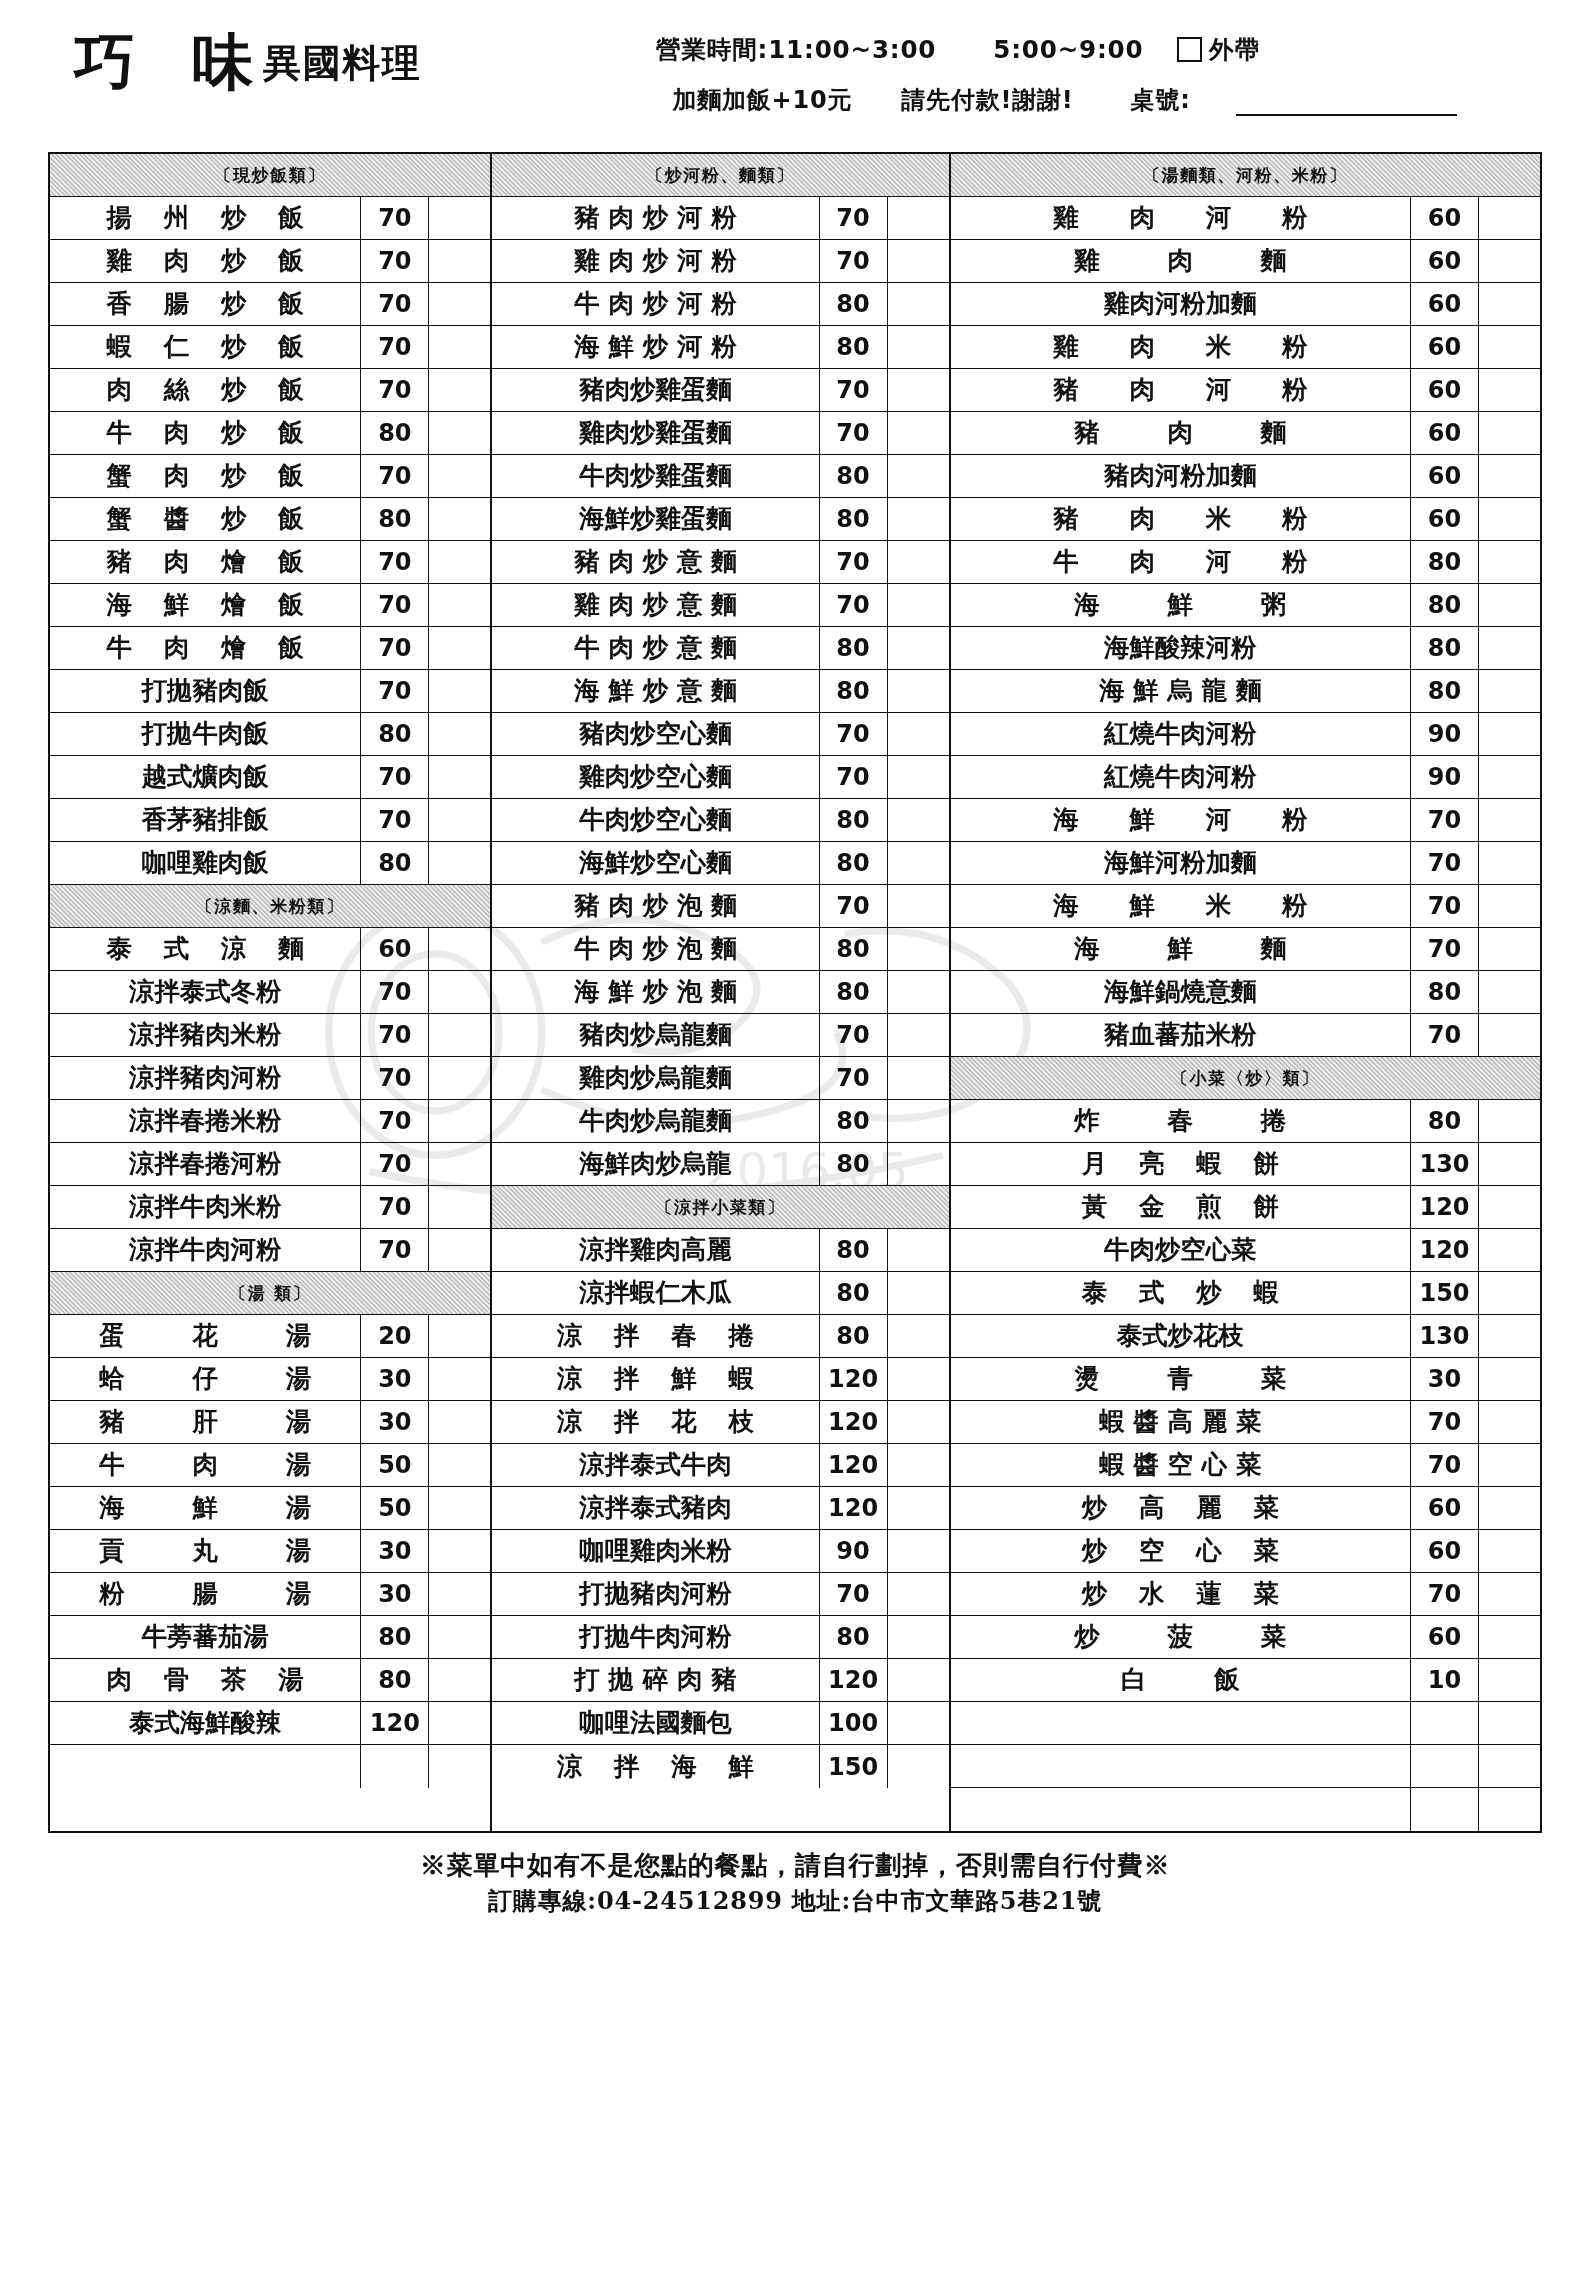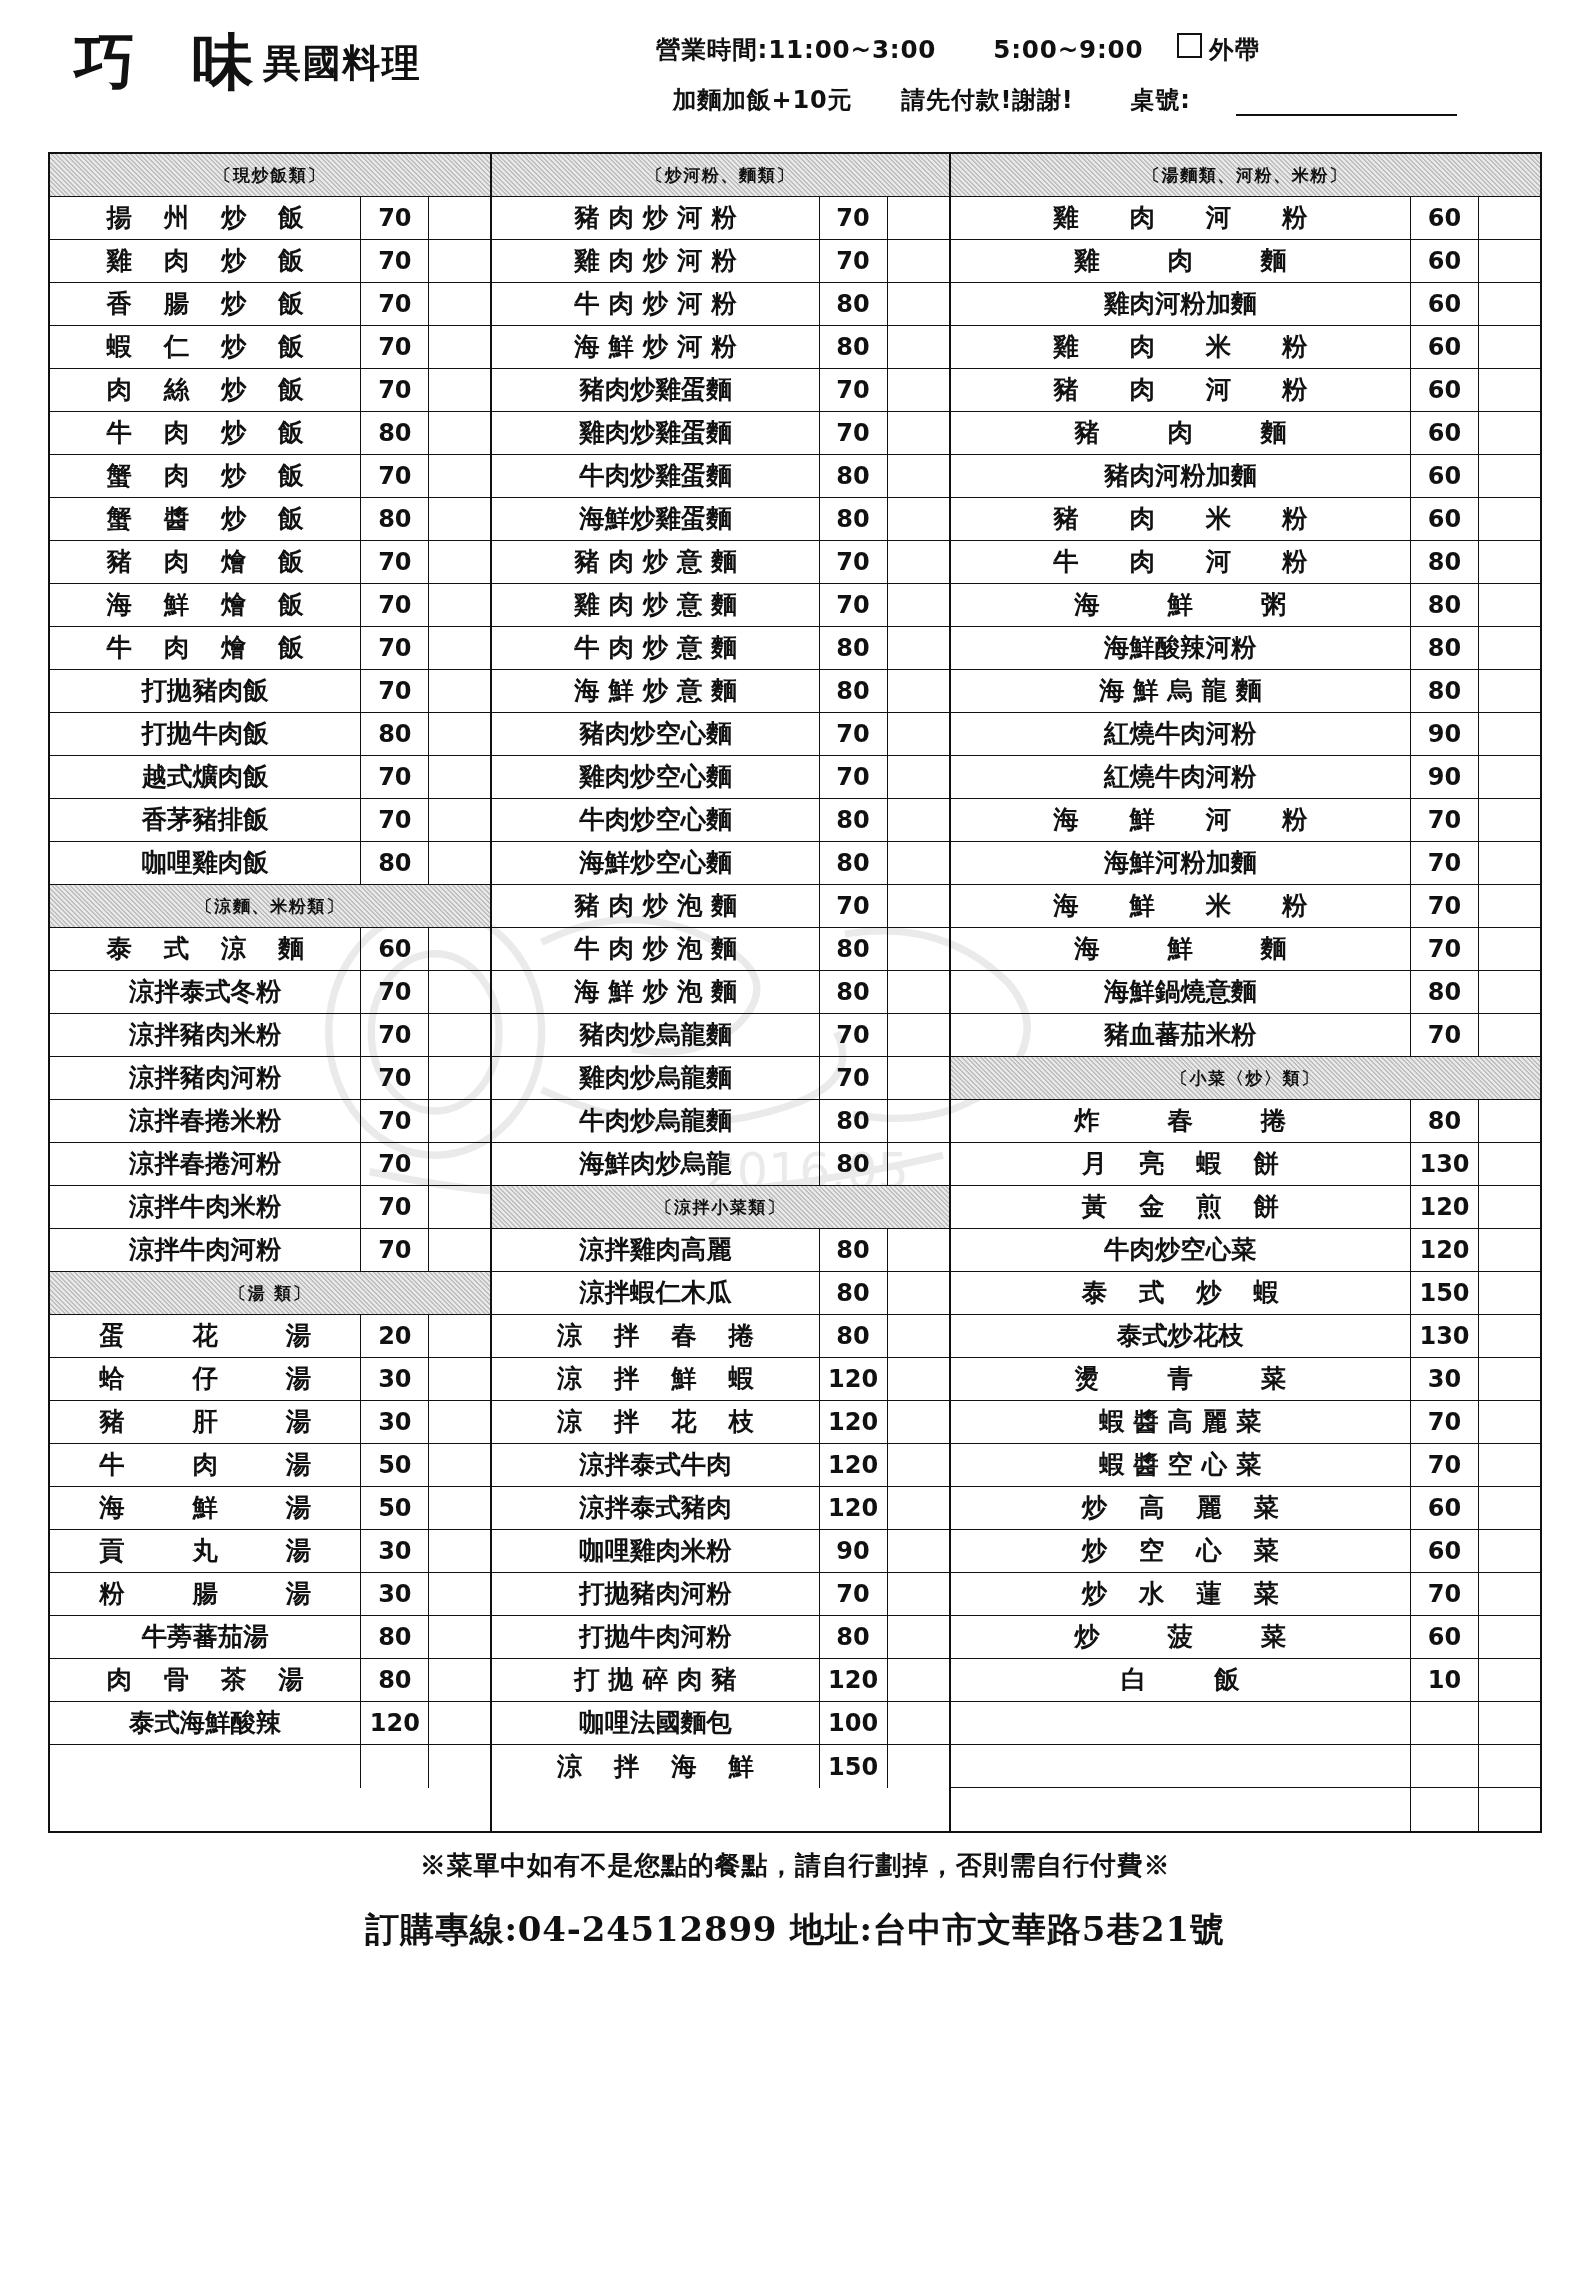--- a/index.html
+++ b/index.html
@@ -37,21 +37,21 @@
   }
   .hdr-right{
     position:absolute;left:656px;top:33px;right:49px;
   }
   .hdr-line1{
     display:flex;align-items:center;
     font-size:24.6px;font-weight:bold;letter-spacing:0.8px;
   }
   .hdr-line1 .t1{margin-right:57px;}
   .hdr-line1 .t2{margin-right:34px;}
-  .takeout{display:flex;align-items:flex-start;}
+  .takeout{display:flex;align-items:center;}
   .chk{
     width:21px;height:21px;border:2.5px solid #111;display:inline-block;
     margin-right:6.6px;
   }
   .hdr-line2{
     display:flex;align-items:flex-end;
     font-size:24px;font-weight:bold;margin-top:18px;letter-spacing:0.8px;
   }
   .hdr-line2 .a{margin-left:16.4px;margin-right:49px;}
   .hdr-line2 .b{margin-right:57px;}
@@ -132,21 +132,21 @@
   
   .footer{
     margin-top:14.8px;text-align:center;
   }
   .foot1{
     font-family:Liberation Mono, monospace;
     font-size:26px;font-weight:bold;letter-spacing:0.8px;
   }
   .foot2{
     font-family:"DejaVu Serif","Liberation Serif",serif;
-    font-size:34px;font-weight:bold;margin-top:24px;letter-spacing:0.8px;
+    font-size:24px;font-weight:bold;margin-top:2px;letter-spacing:0.8px;
   }
 </style>
 </head>
 <body>
 
 <div class="page">
 
   <div class="header">
     <div class="brand">
       <span class="brand-main">巧 味</span>

